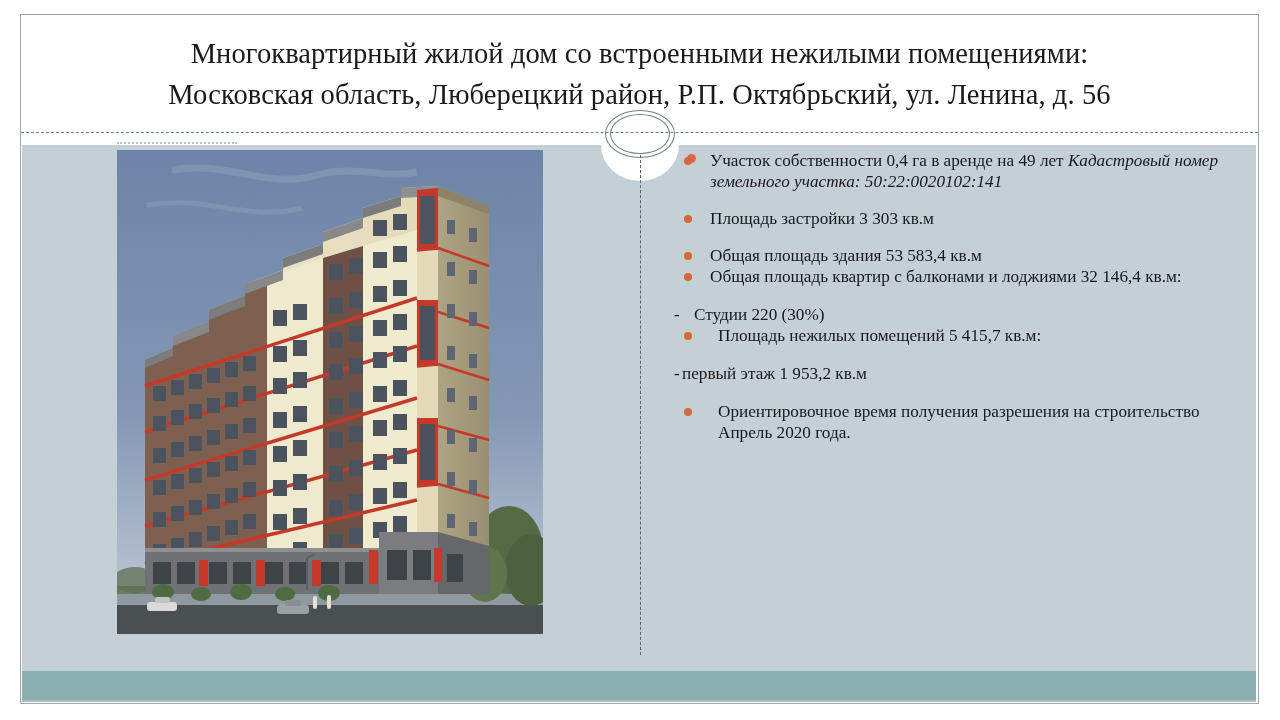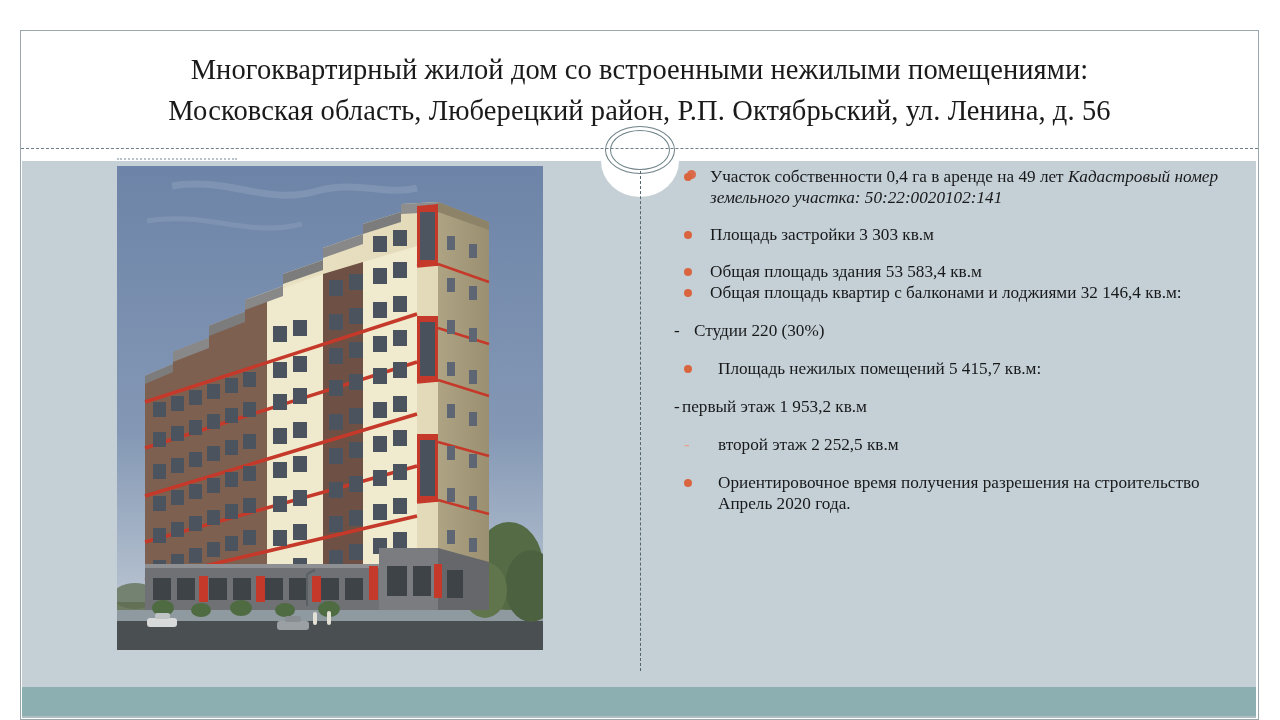--- a/index.html
+++ b/index.html
@@ -10,21 +10,21 @@
   body {
     width: 1280px;
     height: 720px;
     font-family: "Liberation Serif", "DejaVu Serif", serif;
     overflow: hidden;
   }
 
   
   .slide {
     position: absolute;
-    left: 0; top: 16px;
+    left: 0; top: 0;
     width: 1280px;
     height: 678px;
     background: #ffffff;
   }
   .frame {
     position: absolute;
     left: 20px;
     top: 14px;
     width: 1239px;
     height: 690px;
@@ -530,32 +530,29 @@
       <span class="txt">Общая площадь квартир с балконами и лоджиями 32 146,4 кв.м:</span>
     </div>
 
 
     <div class="row bul-dash-dark" style="margin-top:17px; padding-left:22px;">
       <span class="txt">Студии 220  (30%)</span>
     </div>
 
 
 
-    <div class="row bul-dot pad-extra" style="margin-top:17px;">
+    <div class="row bul-dot pad-extra" style="">
       <span class="txt">Площадь нежилых помещений 5 415,7 кв.м:</span>
     </div>
 
 
     <div class="row bul-dash-dark" style="margin-top:17px; padding-left:10px;">
       <span class="txt">первый этаж 1 953,2 кв.м</span>
     </div>
 
-    <div class="row bul-dash-orange pad-extra" style="margin-top:17px;">
-      <span class="txt">второй этаж  2 252,5 кв.м</span>
-    </div>
 
     <div class="row bul-dot pad-extra" style="margin-top:17px;font-family:Liberation Serif, serif;">
       <span class="txt">Ориентировочное время получения разрешения на строительство Апрель 2020 года.</span>
     </div>
 
   </div>
 
   <div class="teal-bar"></div>
   <div class="teal-underline"></div>
 

